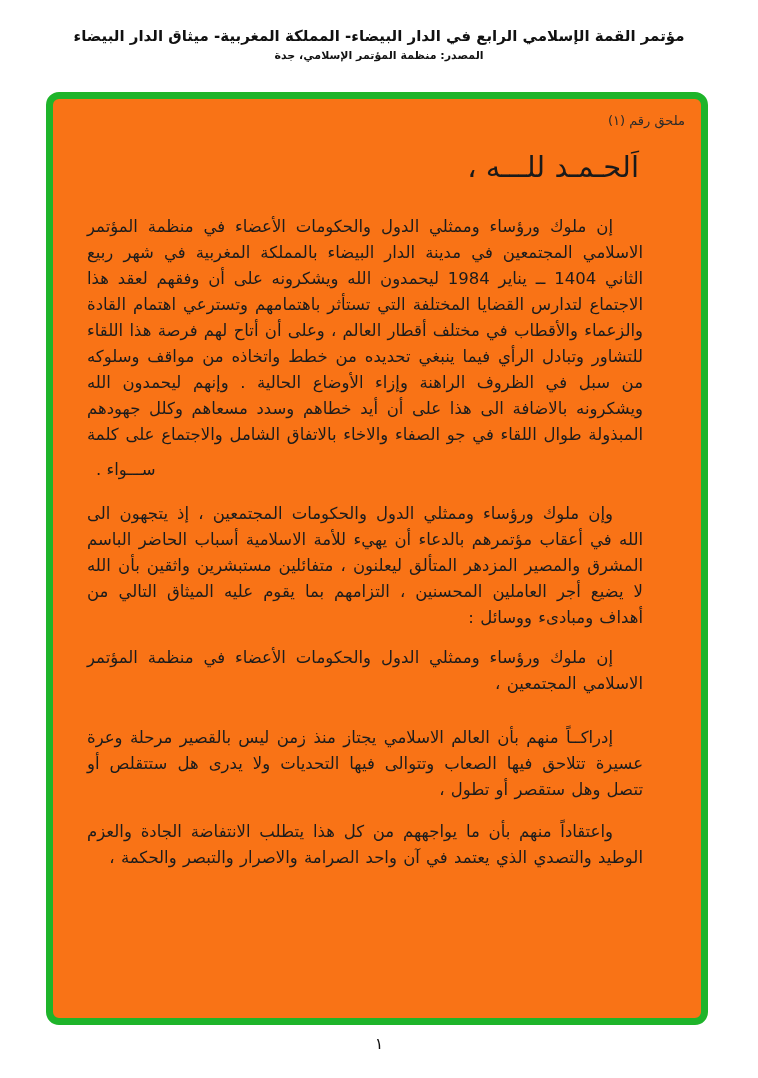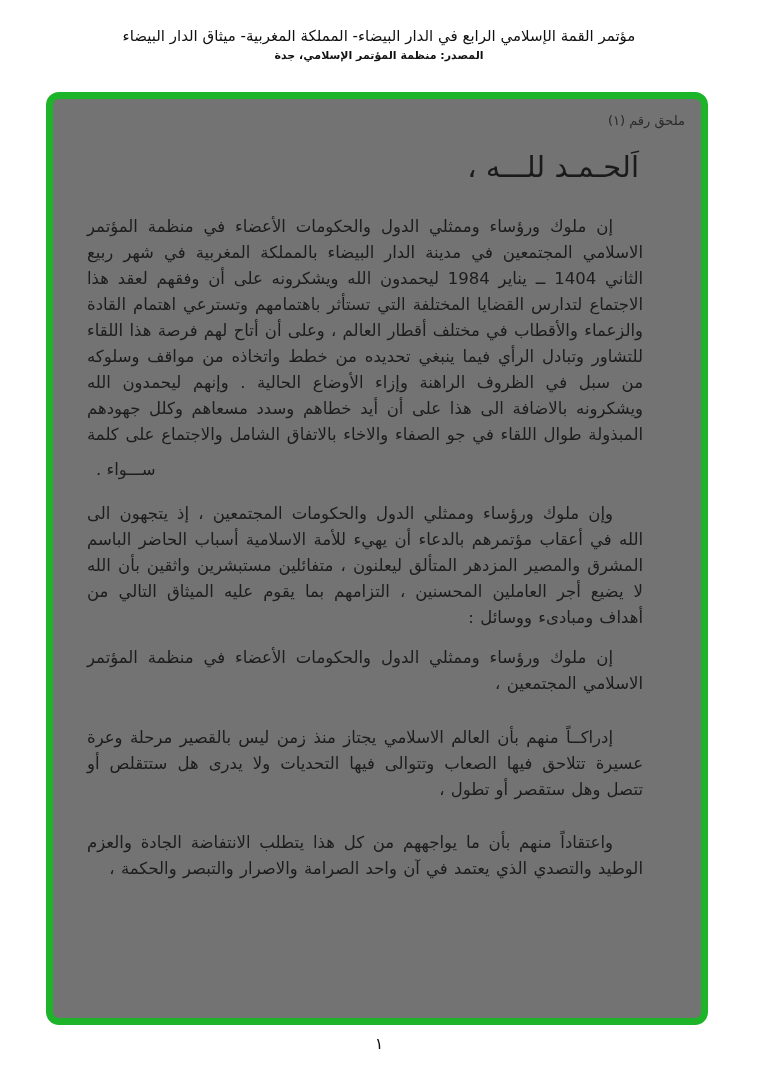--- a/index.html
+++ b/index.html
@@ -22,21 +22,21 @@
   
   .header {
     position: absolute;
     top: 24px;
     right: 0;
     left: 0;
     text-align: center;
   }
   .header-title {
     font-size: 15px;
-    font-weight: normal;
+    font-weight: bold;
     letter-spacing: 0.2px;
     color: #111111;
     line-height: 24px;
   }
   .header-source {
     font-size: 11px;
     font-weight: bold;
     color: #111111;
     margin-top: 0;
     line-height: 16px;
@@ -46,21 +46,21 @@
     position: absolute;
     left: 46px;
     top: 92px;
     width: 662px;
     height: 933px;
     box-sizing: border-box;
     border: 7px solid #1eb42a;
     border-radius: 13px;
     padding: 7px 58px 8px 34px;
     overflow: hidden;
-    background: #737373;
+    background: #f97316;
   }
   .annex {
     text-align: right;
     font-size: 13px;
     margin: 6px -42px 0 0;
     color: #2a2a2a;
     line-height: 18px;
   }
   .heading {
     font-size: 29px;
@@ -77,21 +77,21 @@
     text-align: justify;
     text-indent: 30px;
     color: #1c1c1c;
     margin: 0;
     word-spacing: 1px;
   }
   .para.p1 { margin-top: 26px; text-align-last: justify; }
   .para.p2 { margin-top: 18px; }
   .para.p3 { margin-top: 14px; }
   .para.p4 { margin-top: 28px; }
-  .para.p5 { margin-top: 27px; }
+  .para.p5 { margin-top: 16px; }
   .para-tail {
     font-size: 16.5px;
     line-height: 26px;
     text-align: left;
     color: #1c1c1c;
     margin: 9px;
   }
   
   .page-number {
     position: absolute;

